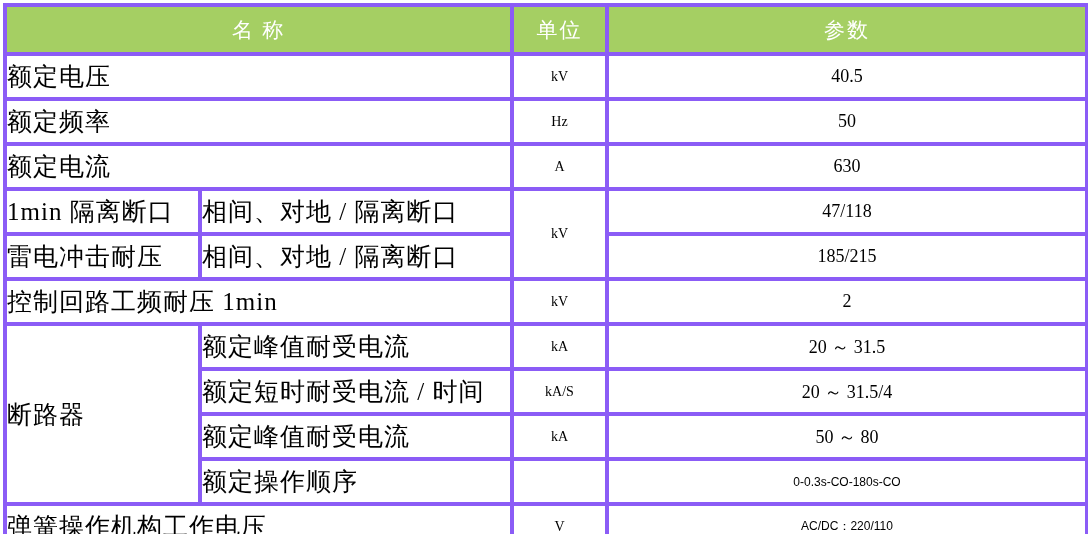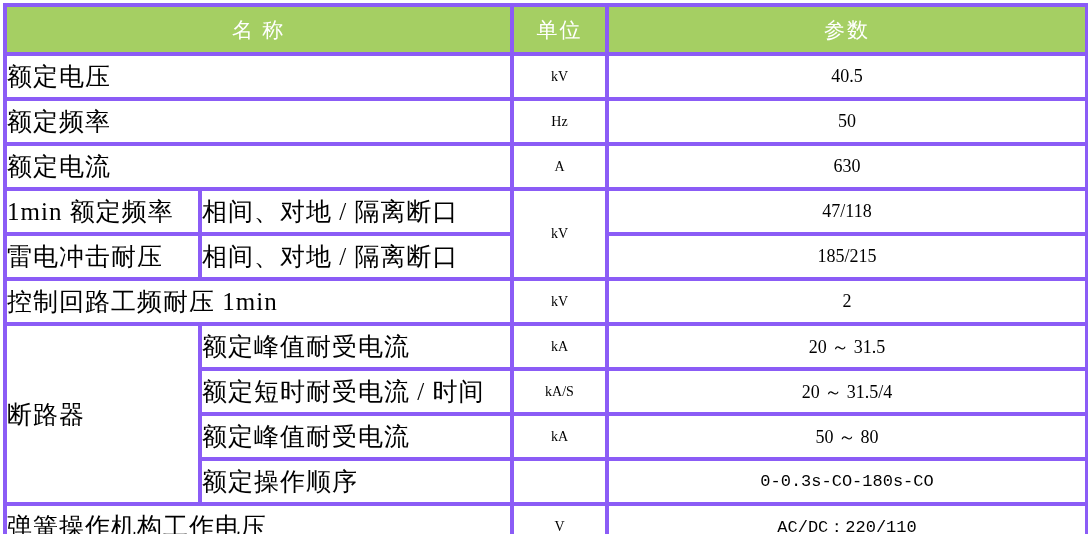--- a/index.html
+++ b/index.html
@@ -55,22 +55,22 @@
   }
   .unit-cell {
     text-align: center;
     font-size: 14px;
   }
   .param-cell {
     text-align: center;
     font-size: 18px;
   }
   .mono {
-    font-family: Liberation Mono, monospace;
-    font-size: 17px;
+    font-family: Liberation Sans, sans-serif;
+    font-size: 12px;
   }
   col.c-name { width: 195px; }
   col.c-sub  { width: 312px; }
   col.c-unit { width: 95px; }
   col.c-par  { width: 480px; }
 </style>
 </head>
 <body>
 
 <table id="spec-table">
@@ -97,21 +97,21 @@
       <td colspan="2" class="name-cell">额定频率</td>
       <td class="unit-cell">Hz</td>
       <td class="param-cell">50</td>
     </tr>
     <tr>
       <td colspan="2" class="name-cell">额定电流</td>
       <td class="unit-cell">A</td>
       <td class="param-cell">630</td>
     </tr>
     <tr>
-      <td class="name-cell">1min 额定频率</td>
+      <td class="name-cell">1min 隔离断口</td>
       <td class="sub-cell">相间、对地 / 隔离断口</td>
       <td class="unit-cell" rowspan="2">kV</td>
       <td class="param-cell">47/118</td>
     </tr>
     <tr>
       <td class="name-cell">雷电冲击耐压</td>
       <td class="sub-cell">相间、对地 / 隔离断口</td>
       <td class="param-cell">185/215</td>
     </tr>
     <tr>

